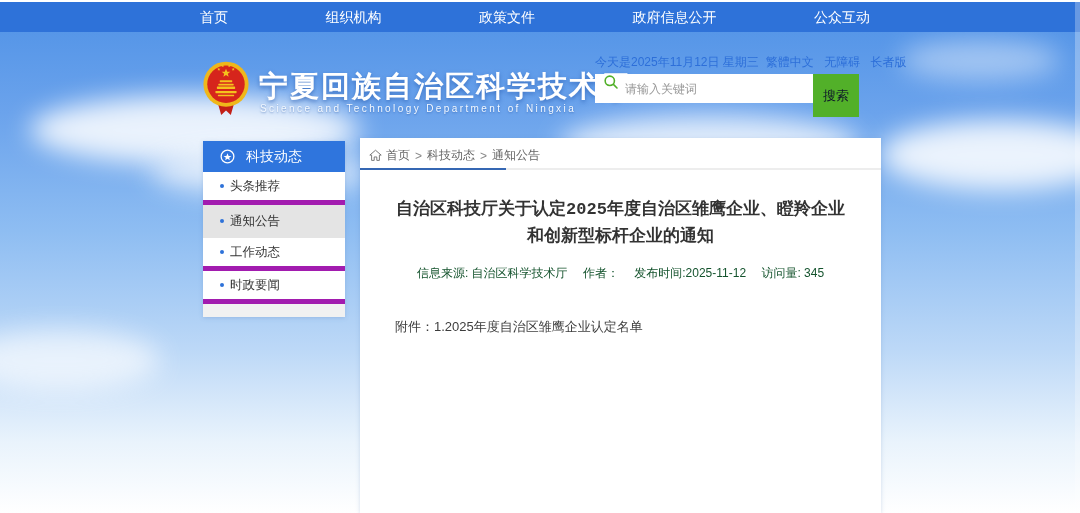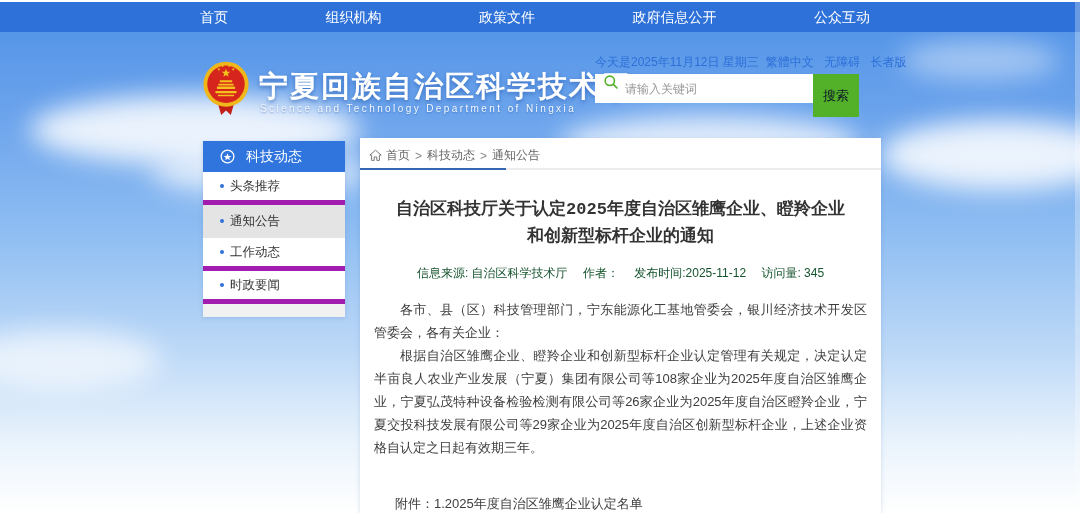--- a/index.html
+++ b/index.html
@@ -171,24 +171,20 @@
       <div>和创新型标杆企业的通知</div>
     </div>
 
     <div class="art-meta">
       <span>信息来源: 自治区科学技术厅</span>
       <span>作者：</span>
       <span>发布时间:2025-11-12</span>
       <span>访问量: 345</span>
     </div>
 
-    <div class="art-body">
-      <p>各市、县（区）科技管理部门，宁东能源化工基地管委会，银川经济技术开发区管委会，各有关企业：</p>
-      <p>根据自治区雏鹰企业、瞪羚企业和创新型标杆企业认定管理有关规定，决定认定半亩良人农业产业发展（宁夏）集团有限公司等108家企业为2025年度自治区雏鹰企业，宁夏弘茂特种设备检验检测有限公司等26家企业为2025年度自治区瞪羚企业，宁夏交投科技发展有限公司等29家企业为2025年度自治区创新型标杆企业，上述企业资格自认定之日起有效期三年。</p>
-    </div>
 
     <div class="attach">
       <div>附件：</div>
       <div class="items">
         <div>1.2025年度自治区雏鹰企业认定名单</div>
 
       </div>
     </div>
   </div>
 

